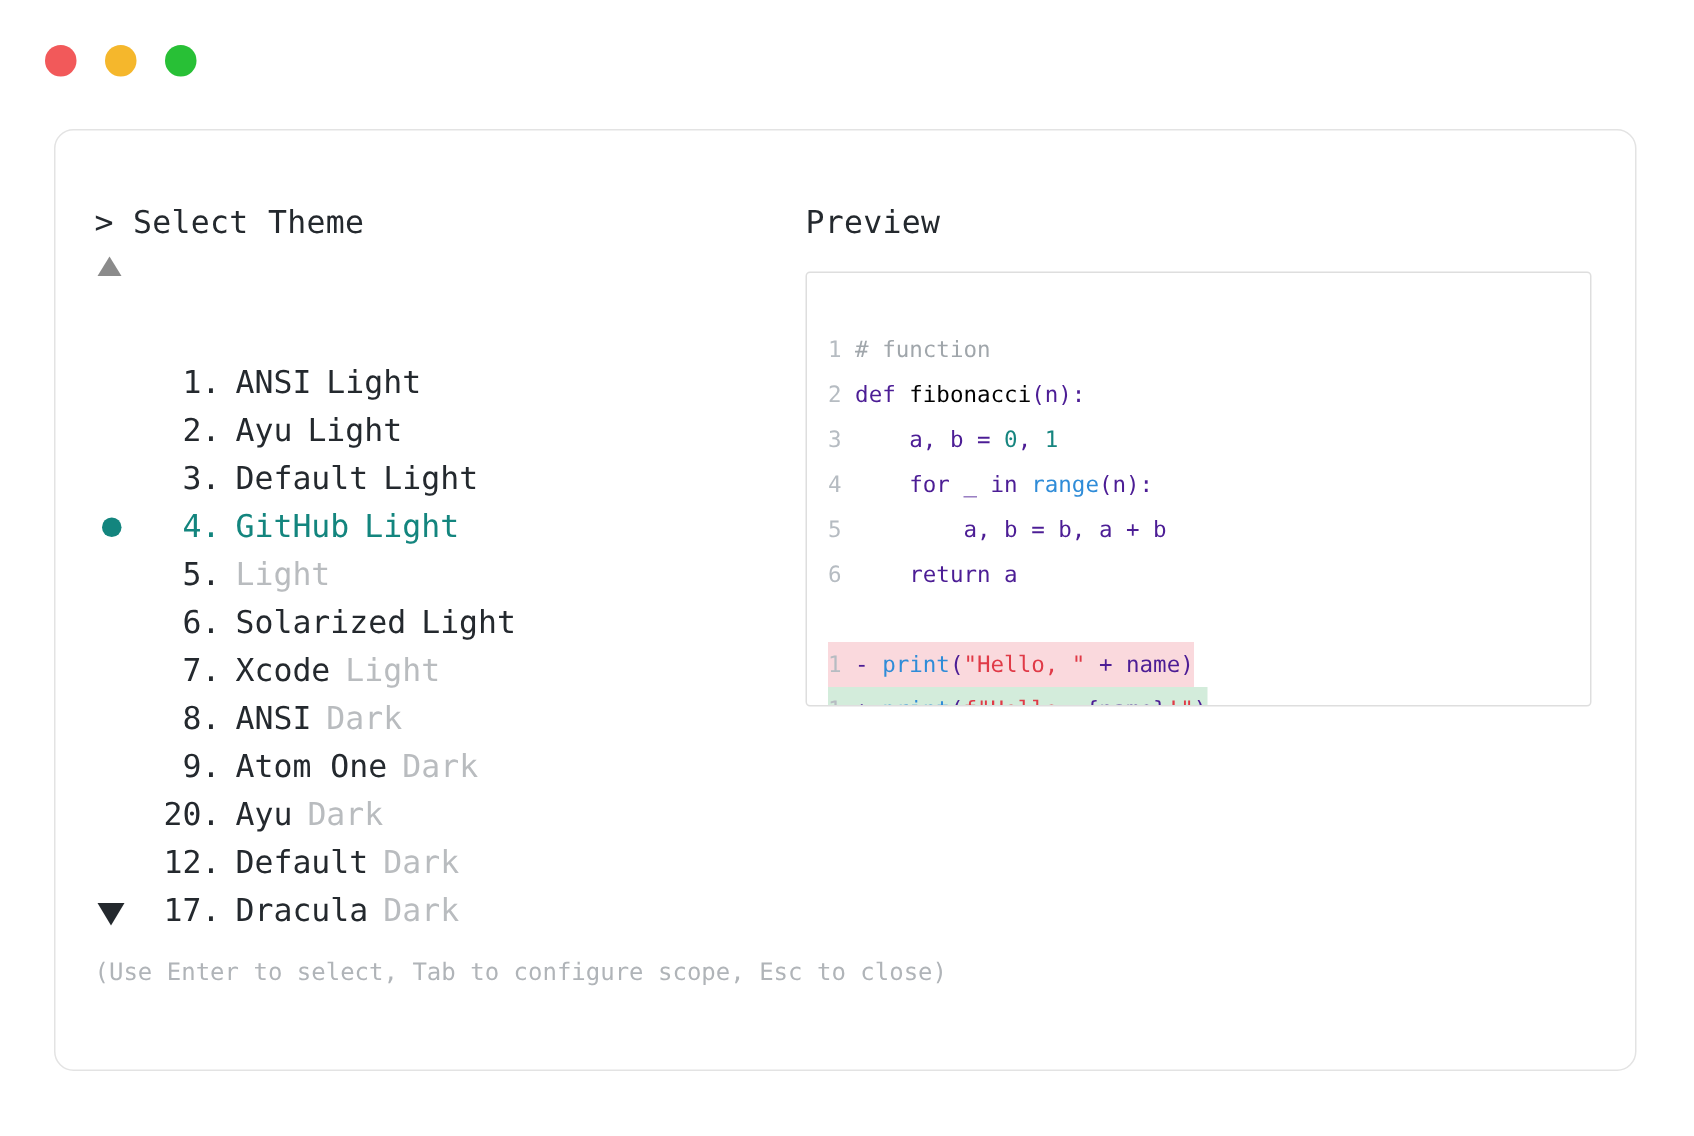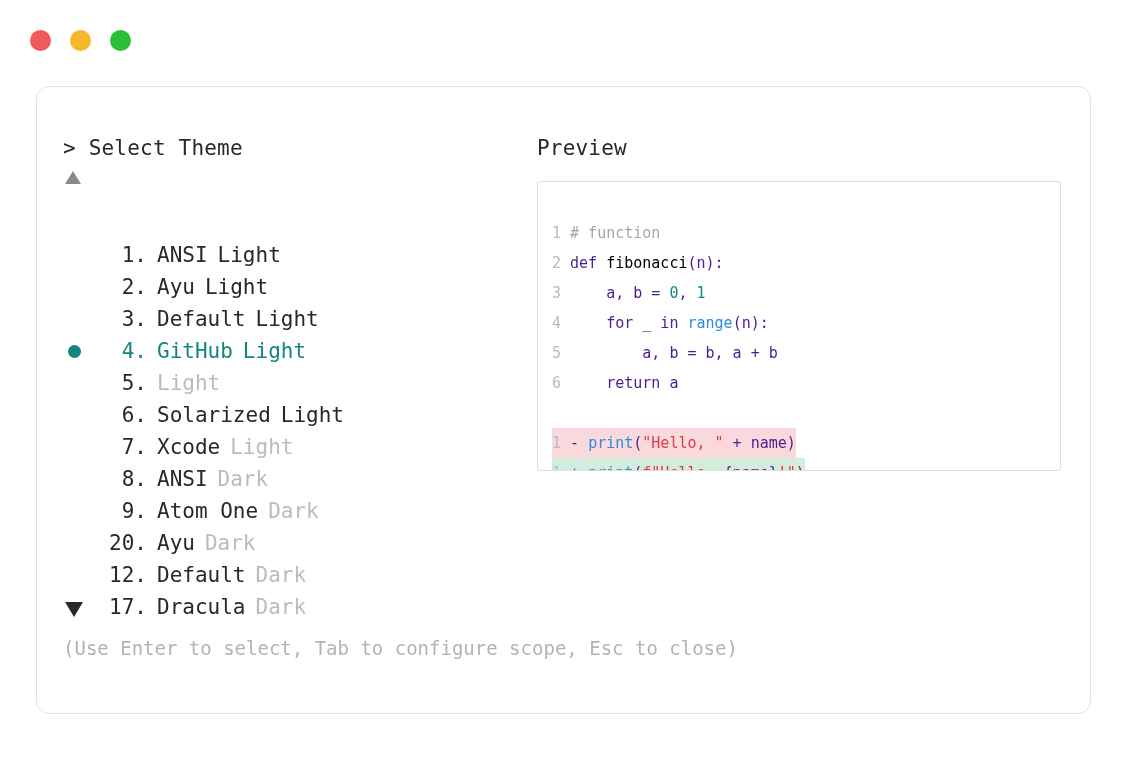--- a/index.html
+++ b/index.html
@@ -149,21 +149,21 @@
   .variant-dim { color: #b9bcbf; }
   .row-selected .num-cell,
   .row-selected .name-cell,
   .row-selected .variant-cell { color: #13857e; }
 
   
   .hint {
     position: absolute;
     left: 26px;
     top: 548px;
-    font-size: 19px;
+    font-size: 16px;
     line-height: 26px;
     color: #b0b4b8;
     white-space: pre;
   }
 
   
   .preview-box {
     margin-top: 20px;
     width: 524px;
     height: 290px;

